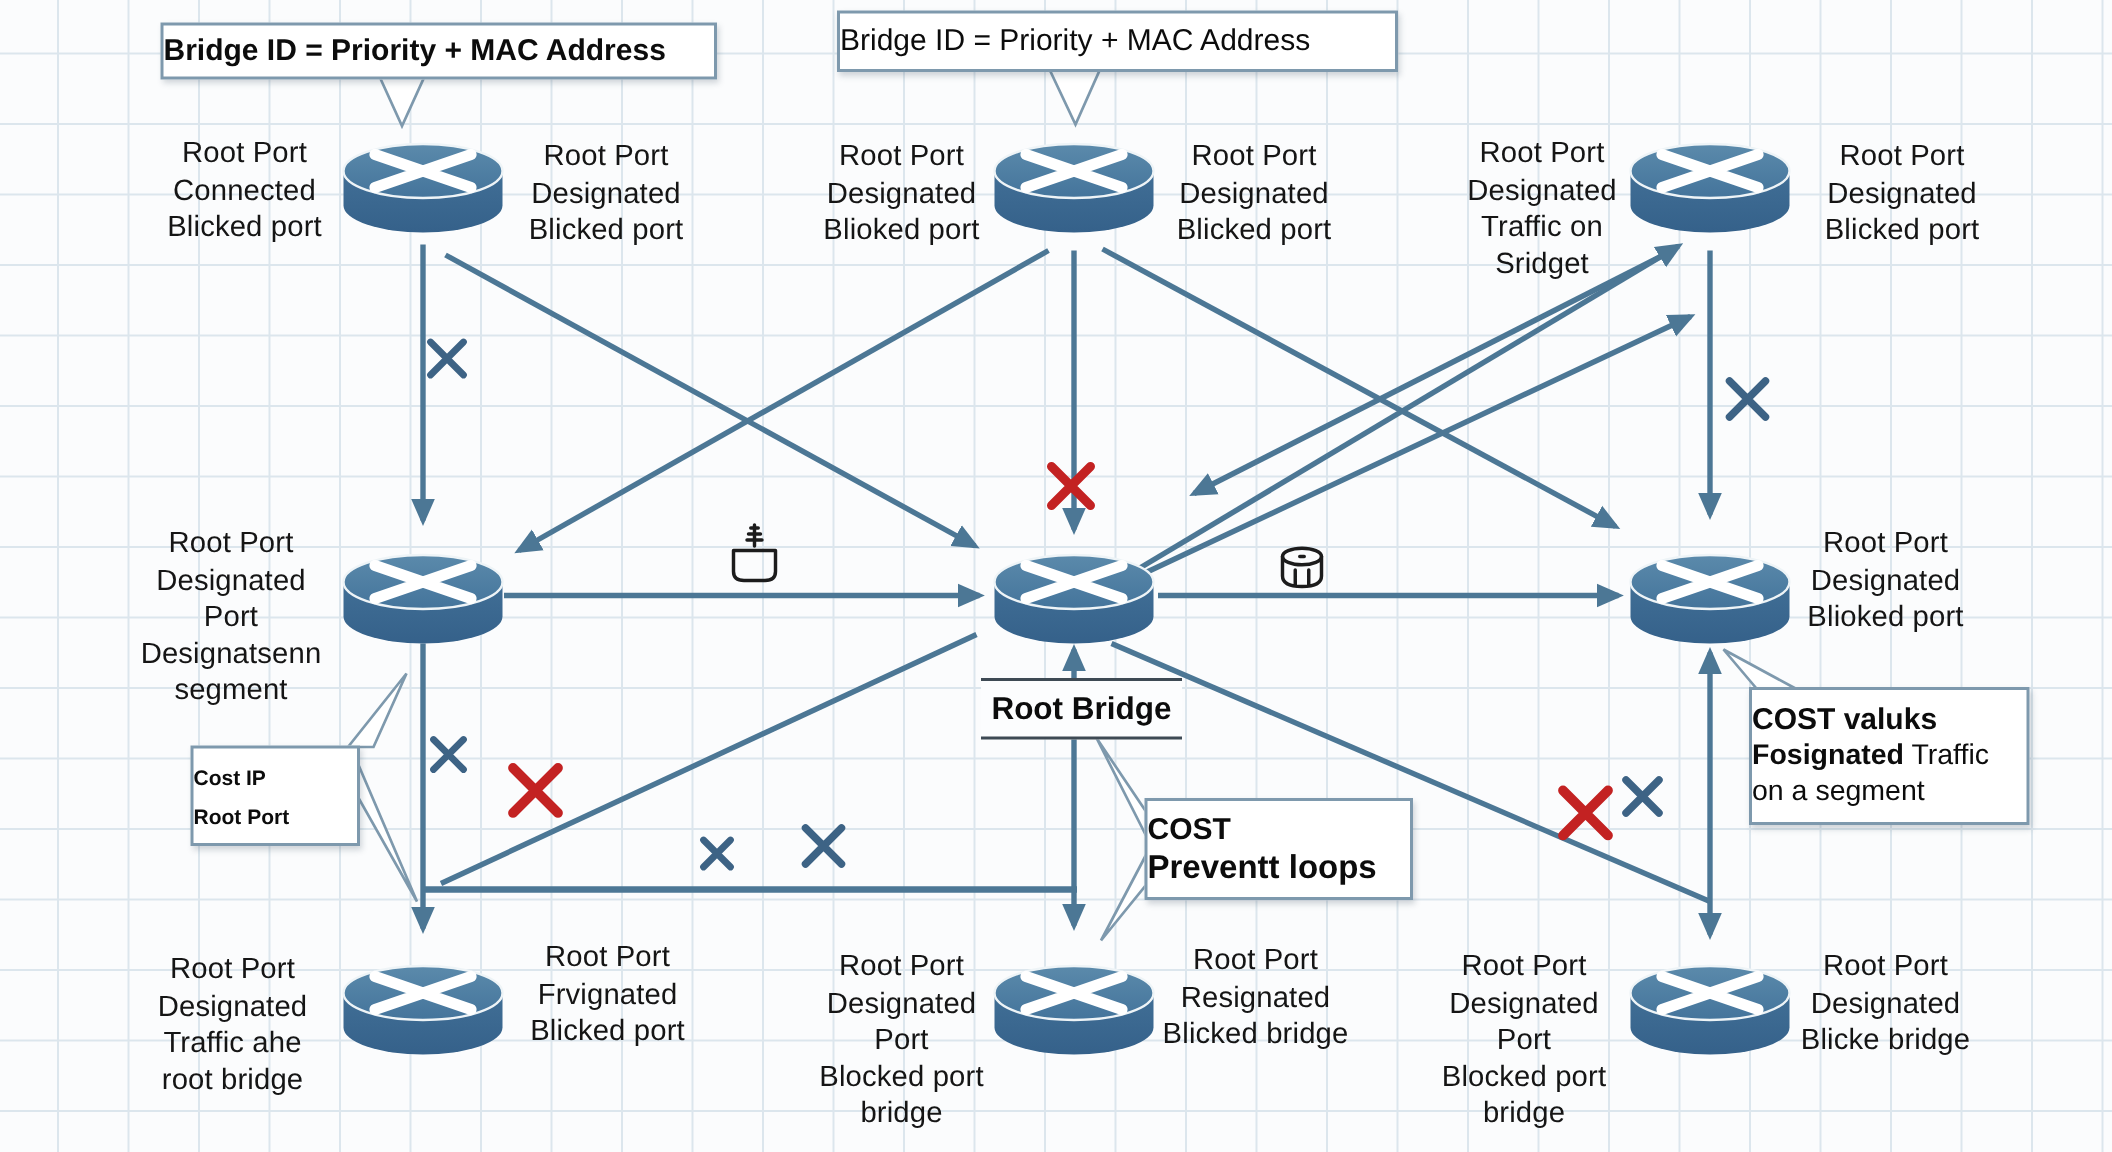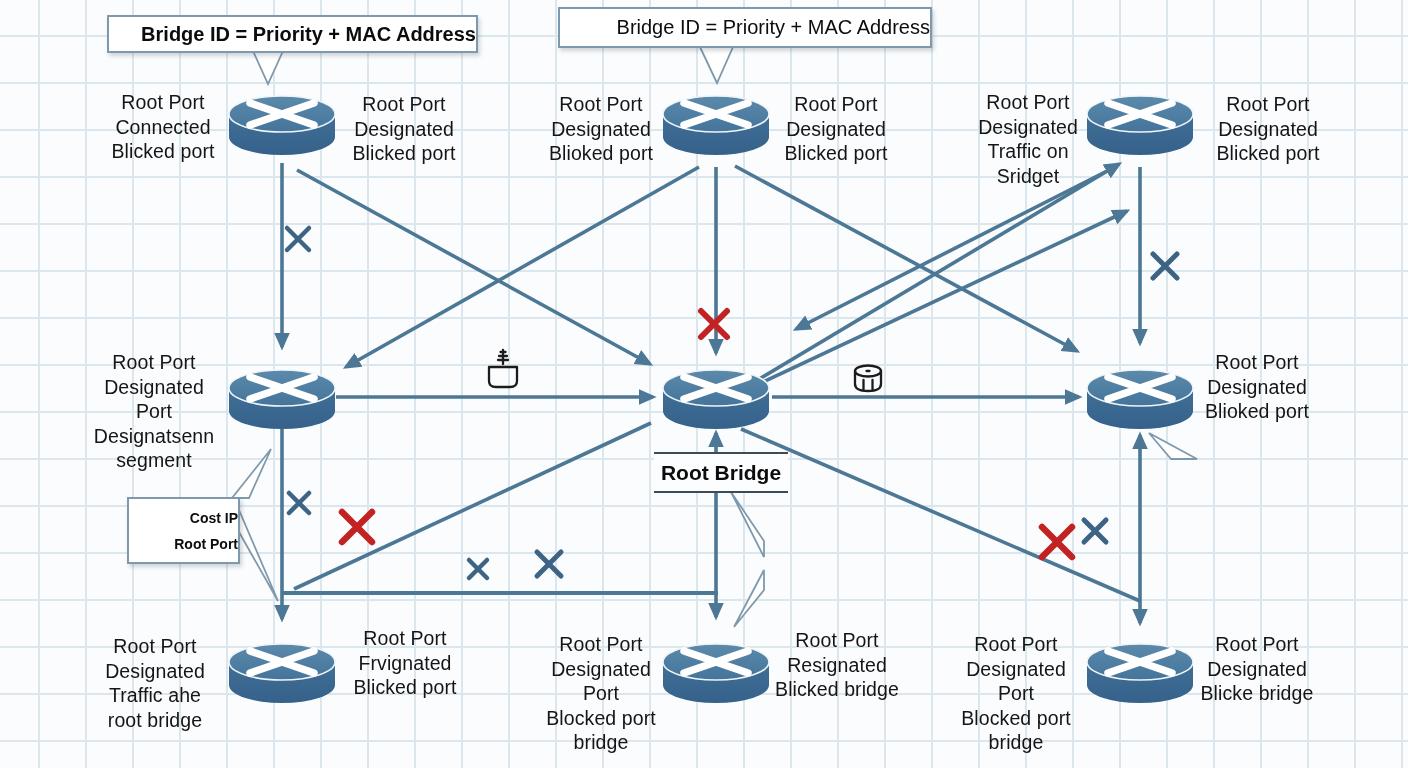--- a/index.html
+++ b/index.html
@@ -23,22 +23,22 @@
   .pointer{fill:#ffffff;stroke:var(--callout_border,#7e99ad);stroke-width:1.8px;}
   .dev{stroke:#1c1c1c;stroke-width:2.3px;fill:none;stroke-linejoin:round;stroke-linecap:round;}
 
   .plabel{
     position:absolute;font-size:19.5px;line-height:24.5px;color:#151515;
     text-align:center;white-space:pre-line;letter-spacing:.1px;
   }
   .callout{
     position:absolute;background:#ffffff;border:2px solid var(--callout_border,#7e99ad);
     box-shadow:1.5px 2.5px 4px rgba(55,75,90,.22);
-    display:flex;flex-direction:column;align-items:flex-end;justify-content:center;
-    color:#0c0c0c;box-sizing:border-box;text-align:center;padding-left:29px;
+    display:flex;flex-direction:column;align-items:flex-start;justify-content:center;
+    color:#0c0c0c;box-sizing:border-box;text-align:center;
   }
   #cb-bridge-left{left:107px;top:15px;width:371px;height:38px;font-size:20px;font-weight:bold;}
   #cb-bridge-center{left:558px;top:7px;width:374px;height:41px;font-size:20px;font-weight:normal;}
   #cb-cost-ip{left:127px;top:497px;width:113px;height:67px;font-size:14px;font-weight:bold;line-height:26px;}
   #cb-cost-prevent{left:763px;top:532px;width:179px;height:68px;}
   #cb-cost-prevent .l1{font-size:20px;font-weight:600;}
   #cb-cost-prevent .l2{font-size:22px;font-weight:bold;}
   #cb-cost-values{left:1166px;top:458px;width:187px;height:92px;}
   #cb-cost-values .l1{font-size:20px;font-weight:bold;}
   #cb-cost-values .l2,#cb-cost-values .l3{font-size:19px;line-height:24px;}
@@ -142,20 +142,29 @@
   <div class="callout" id="cb-bridge-left">
     <span>Bridge ID = Priority + MAC Address</span>
   </div>
   <div class="callout" id="cb-bridge-center">
     <span>Bridge ID = Priority + MAC Address</span>
   </div>
   <div class="callout" id="cb-cost-ip">
     <span>Cost IP</span>
     <span>Root Port</span>
   </div>
+  <div class="callout" id="cb-cost-prevent">
+    <span class="l1">COST</span>
+    <span class="l2">Preventt loops</span>
+  </div>
+  <div class="callout" id="cb-cost-values">
+    <span class="l1">COST valuks</span>
+    <span class="l2"><span class="emph">Fosignated</span> <span>Traffic</span></span>
+    <span class="l3">on a segment</span>
+  </div>
   <div id="root-bridge-label">
     <span>Root Bridge</span>
   </div>
 
   <div class="plabel" style="left:78px;top:90px;width:170px;">Root Port
 Connected
 Blicked port</div>
   <div class="plabel" style="left:314px;top:92px;width:180px;">Root Port
 Designated
 Blicked port</div>

